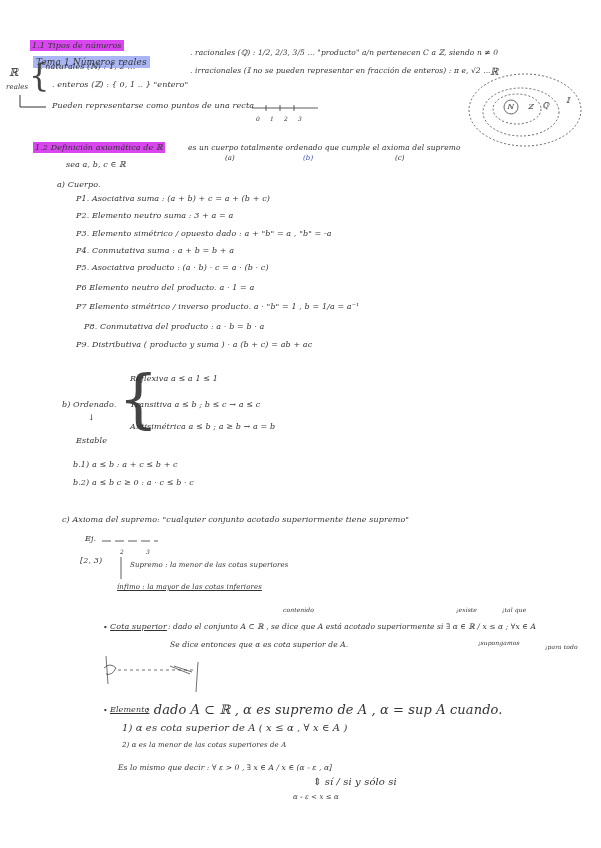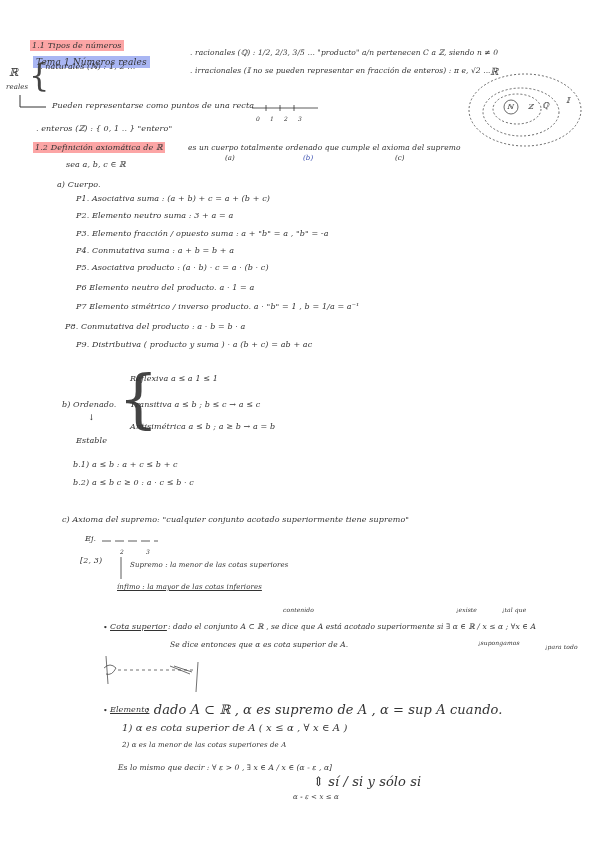--- a/index.html
+++ b/index.html
@@ -1,21 +1,21 @@
 <!DOCTYPE html>
 <html><head>
 <meta charset="utf-8">
 <style>
   html,body{margin:0;padding:0;background:#fff;}
   body{width:601px;height:848px;position:relative;overflow:hidden;
        font-family:"DejaVu Sans",sans-serif;color:#2a2a2a;}
   .t{position:absolute;white-space:nowrap;font-size:8px;line-height:10px;color:#333;
      font-family:"DejaVu Serif",serif;font-style:italic;letter-spacing:0.1px;}
   .hl-blue{background:#a9b6f3;padding:1px 3px;}
-  .hl-yellow{background:#fca5a5;padding:1px 2px;}
+  .hl-yellow{background:#d946ef;padding:1px 2px;}
   .blue{color:#3a4fb0;}
   .brace{position:absolute;font-family:"DejaVu Serif",serif;color:#444;font-weight:100;}
   .u{text-decoration:underline;}
   svg{position:absolute;}
 </style>
 </head>
 <body>
 
 <div class="t" style="left:33px;top:17px;font-size:9px;margin-top:40px;">
   <span class="hl-blue">Tema 1 Números reales</span>
@@ -23,21 +23,21 @@
 
 <div class="t" style="left:30px;top:41px;">
   <span class="hl-yellow">1.1 Tipos de números</span>
 </div>
 
 <div class="t" style="left:9px;top:68px;font-size:11px;">ℝ</div>
 <div class="t" style="left:6px;top:82px;font-size:7px;">reales</div>
 <div class="brace" style="left:29px;top:56px;font-size:32px;">{</div>
 
 <div class="t" style="left:40px;top:62px;">. naturales (ℕ) : 1, 2 ...</div>
-<div class="t" style="left:36px;top:80px;margin-top:44px;">. enteros (ℤ) : { 0, 1 .. }  "entero"</div>
+<div class="t" style="left:52px;top:80px;">. enteros (ℤ) : { 0, 1 .. }  "entero"</div>
 <div class="t" style="left:190px;top:48px;font-size:7.5px;">. racionales (ℚ) : 1/2, 2/3, 3/5 ... "producto"  a/n  pertenecen C a ℤ, siendo n ≠ 0</div>
 <div class="t" style="left:190px;top:66px;font-size:7.5px;">. irracionales (𝕀 no se pueden representar en fracción de enteros) : π  e, √2 ...</div>
 
 <svg width="30" height="20" style="left:18px;top:95px;">
   <path d="M2 0 V12 H28" stroke="#333" fill="none" stroke-width="1"></path>
 </svg>
 <div class="t" style="left:52px;top:101px;">Pueden representarse como puntos de una recta</div>
 
 <svg width="70" height="20" style="left:250px;top:100px;">
   <line x1="2" y1="8" x2="68" y2="8" stroke="#333" stroke-width="0.8"></line>
@@ -67,26 +67,26 @@
 </div>
 <div class="t" style="left:188px;top:143px;font-size:7.5px;">es un cuerpo totalmente ordenado que cumple el axioma del supremo</div>
 <div class="t" style="left:225px;top:153px;font-size:7px;">(a)</div>
 <div class="t blue" style="left:303px;top:153px;font-size:7px;">(b)</div>
 <div class="t" style="left:395px;top:153px;font-size:7px;">(c)</div>
 <div class="t" style="left:66px;top:160px;">sea a, b, c ∈ ℝ</div>
 
 <div class="t" style="left:57px;top:180px;">a) Cuerpo.</div>
 <div class="t" style="left:76px;top:194px;">P1. Asociativa suma : (a + b) + c = a + (b + c)</div>
 <div class="t" style="left:76px;top:211px;">P2. Elemento neutro suma : 3 + a = a</div>
-<div class="t" style="left:76px;top:229px;">P3. Elemento fracción / opuesto suma : a + "b" = a , "b" = -a</div>
+<div class="t" style="left:76px;top:229px;">P3. Elemento simétrico / opuesto dado : a + "b" = a , "b" = -a</div>
 <div class="t" style="left:76px;top:246px;">P4. Conmutativa suma : a + b = b + a</div>
 <div class="t" style="left:76px;top:263px;">P5. Asociativa producto : (a · b) · c = a · (b · c)</div>
 <div class="t" style="left:76px;top:283px;">P6  Elemento neutro del producto. a · 1 = a</div>
 <div class="t" style="left:76px;top:302px;">P7  Elemento simétrico / inverso producto. a · "b" = 1 ,  b = 1/a = a⁻¹</div>
-<div class="t" style="left:65px;top:322px;">P8. Conmutativa del producto : a · b = b · a</div>
+<div class="t" style="left:84px;top:322px;">P8. Conmutativa del producto : a · b = b · a</div>
 <div class="t" style="left:76px;top:340px;">P9. Distributiva ( producto y suma ) · a (b + c) = ab + ac</div>
 
 <div class="t" style="left:62px;top:400px;">b) Ordenado.</div>
 <div class="t" style="left:88px;top:413px;">↓</div>
 <div class="t" style="left:76px;top:436px;">Estable</div>
 <div class="brace" style="left:118px;top:362px;font-size:64px;">{</div>
 <div class="t" style="left:130px;top:374px;">Reflexiva  a ≤ a    1 ≤ 1</div>
 <div class="t" style="left:130px;top:400px;">Transitiva  a ≤ b ; b ≤ c  → a ≤ c</div>
 <div class="t" style="left:130px;top:422px;">Antisimétrica   a ≤ b ; a ≥ b  → a = b</div>
 <div class="t" style="left:73px;top:460px;">b.1)  a ≤ b      : a + c ≤ b + c</div>
@@ -123,14 +123,14 @@
   <path d="M70 18 L90 26 M74 18 L92 24" stroke="#333" stroke-width="0.7"></path>
   <line x1="98" y1="14" x2="96" y2="44" stroke="#333" stroke-width="0.7"></line>
 </svg>
 
 <div class="t" style="left:103px;top:706px;">•</div>
 <div class="t u" style="left:110px;top:705px;">Elemento</div>
 <div class="t" style="left:145px;top:705px;font-size:13px;">: dado A ⊂ ℝ , α es supremo de A , α = sup A cuando.</div>
 <div class="t" style="left:122px;top:723px;font-size:10px;">1) α es cota superior de A ( x ≤ α , ∀ x ∈ A )</div>
 <div class="t" style="left:122px;top:740px;font-size:7px;">2) α es la menor de las cotas superiores de A</div>
 <div class="t" style="left:118px;top:763px;font-size:7.5px;">Es lo mismo que decir : ∀ ε &gt; 0 , ∃ x ∈ A / x ∈ (α - ε , α]</div>
-<div class="t" style="left:313px;top:777px;font-size:13px;">⇕ sí / si y sólo si</div>
+<div class="t" style="left:313px;top:777px;font-size:10px;">⇕ sí / si y sólo si</div>
 <div class="t" style="left:293px;top:792px;font-size:7px;">α - ε &lt; x ≤ α</div>
 
 </body></html>

